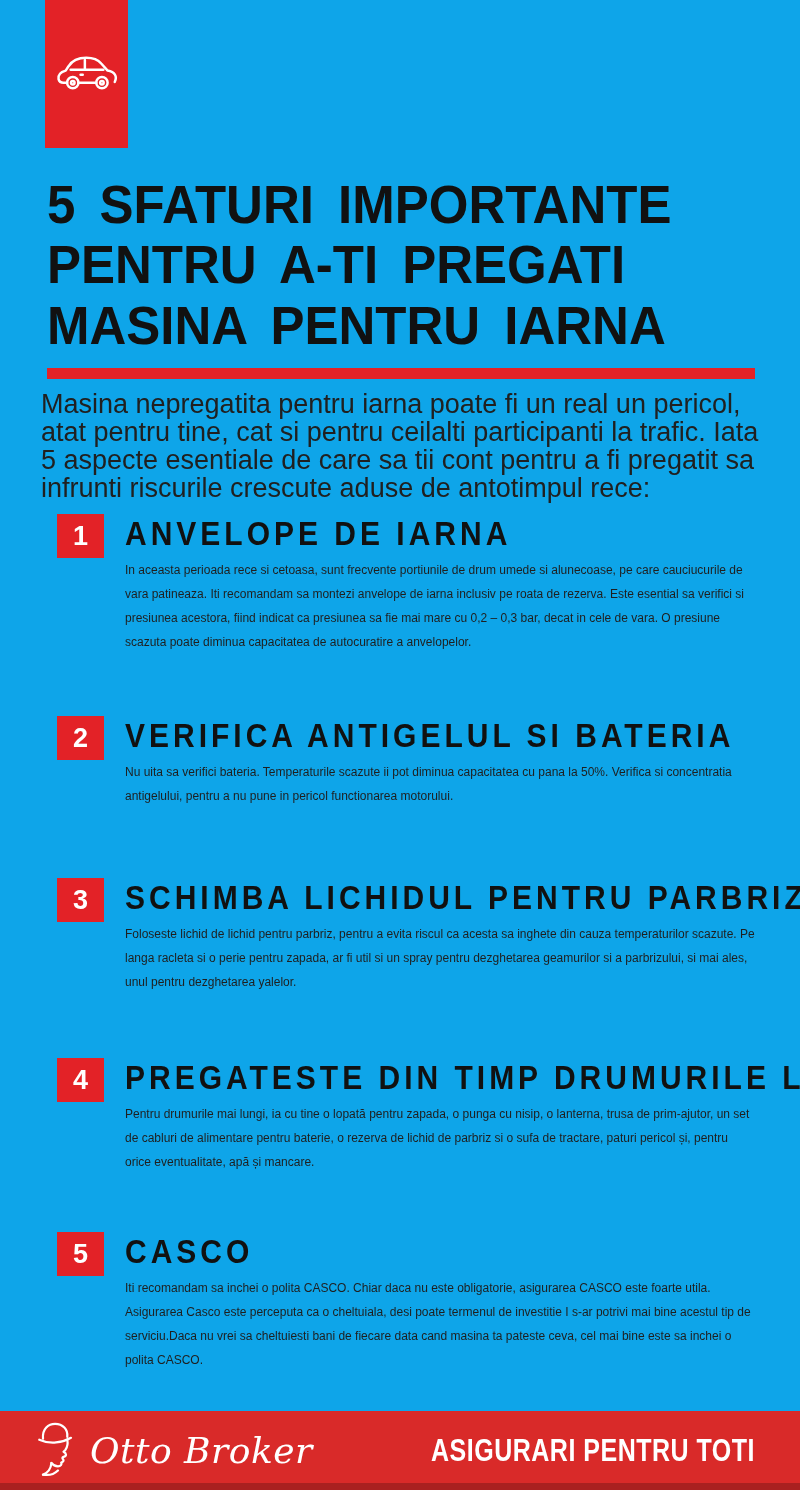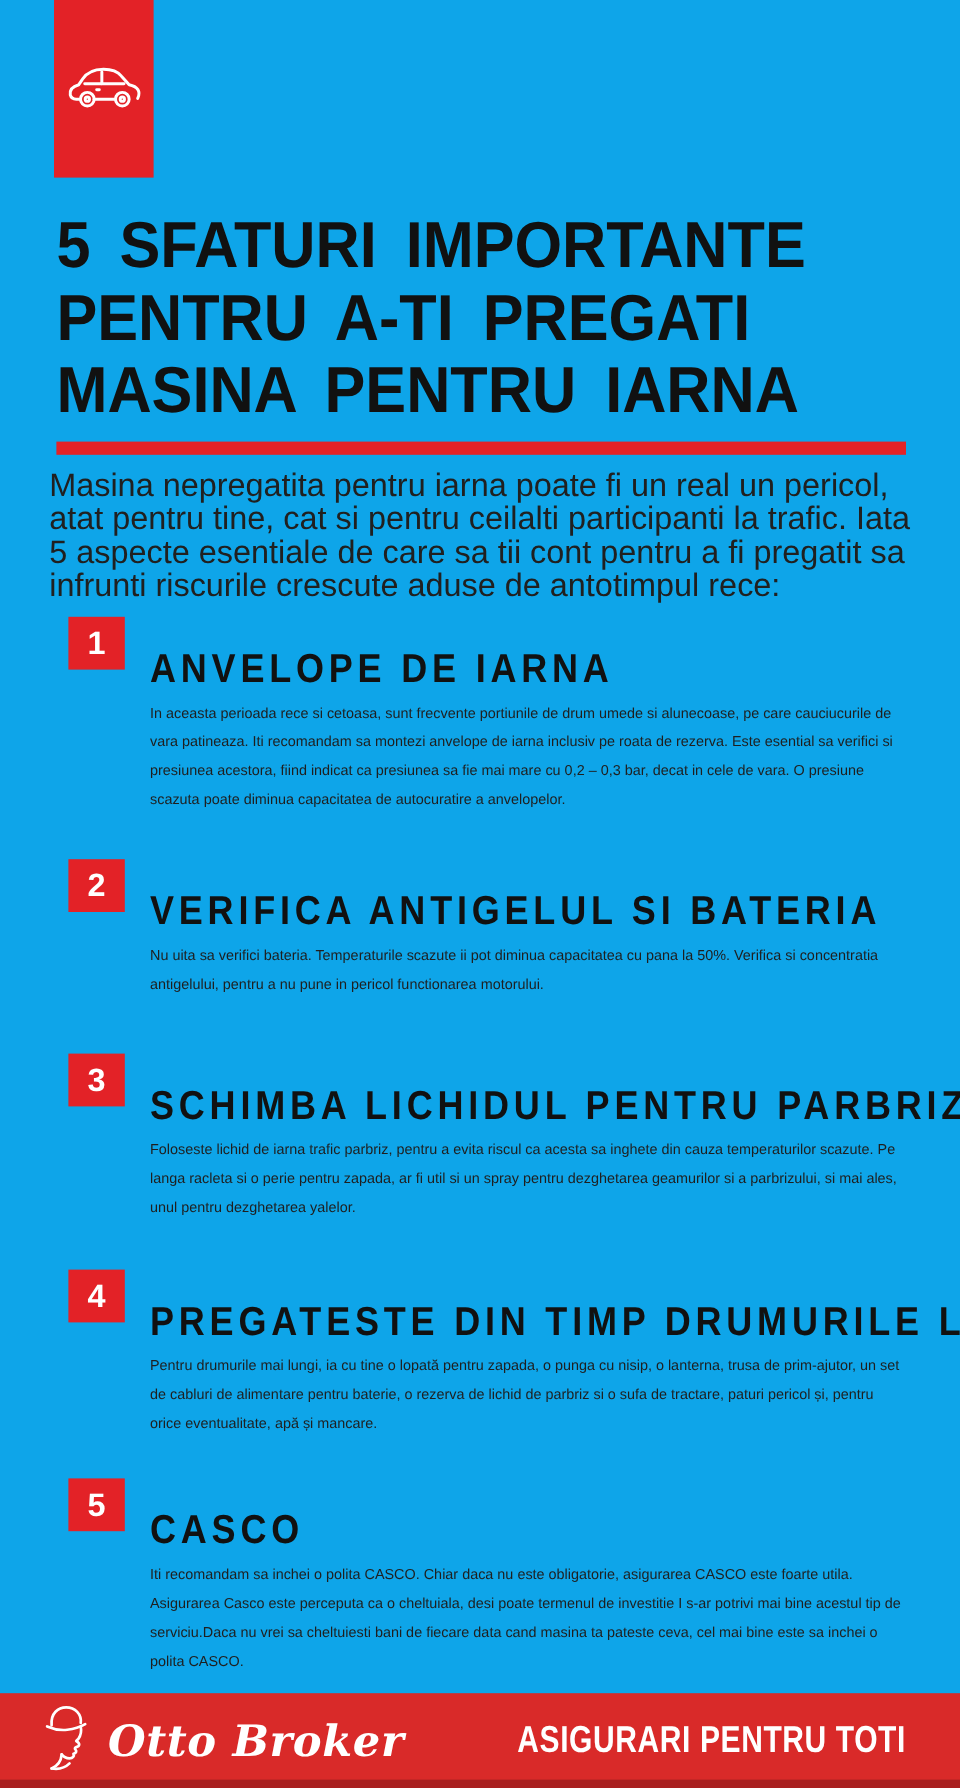--- a/index.html
+++ b/index.html
@@ -26,39 +26,39 @@
   .divider{position:absolute;left:47px;top:368px;width:708px;height:11px;background:var(--red);}
   .intro{
     position:absolute;left:41px;top:390px;width:722px;
     font-size:27px;line-height:28px;color:#202020;
   }
   .tip{position:absolute;left:57px;width:700px;display:flex;align-items:flex-start;}
   .tip-num{
     flex:0 0 47px;width:47px;height:44px;background:var(--red);color:#ffffff;
     font-weight:bold;font-size:27px;display:flex;align-items:center;justify-content:center;
   }
-  .tip-content{margin-left:21px;width:630px;margin-top:24px;}
+  .tip-content{margin-left:21px;width:630px;}
   .tip-title{
     font-size:30px;font-weight:bold;letter-spacing:4px;color:var(--ink);
     line-height:34px;margin-top:1px;white-space:nowrap;
     transform:scaleY(1.12);transform-origin:left top;
   }
   .tip-body{margin-top:9px;font-size:12px;line-height:24px;color:var(--body-ink);}
   .footer{
     position:absolute;left:0;top:1411px;width:800px;height:79px;background:var(--footer-red);
     display:flex;align-items:center;justify-content:space-between;
     padding:0 45px 0 35px;box-sizing:border-box;
   }
   .footer::after{
     content:"";position:absolute;left:0;right:0;bottom:0;height:7px;background:rgba(0,0,0,0.22);
   }
   .brand-wrap{display:flex;align-items:center;gap:11px;}
   .brand-wrap svg{width:44px;height:56px;}
   .brand{
-    color:#ffffff;font-family:"DejaVu Serif", serif;font-style:italic;font-weight:bold;
+    color:#ffffff;font-family:"DejaVu Serif", serif;font-style:italic;font-weight:normal;
     font-size:36px;letter-spacing:0.5px;
   }
   .tagline{
     color:#ffffff;font-weight:bold;font-size:25px;letter-spacing:0.5px;
     transform:scaleY(1.25);transform-origin:center;white-space:nowrap;
   }
 </style>
 </head>
 <body>
 
@@ -103,21 +103,21 @@
     <div class="tip-content">
       <div class="tip-title">VERIFICA ANTIGELUL SI BATERIA</div>
       <div class="tip-body">Nu uita sa verifici bateria. Temperaturile scazute ii pot diminua capacitatea cu pana la 50%.  Verifica si concentratia antigelului, pentru a nu pune in pericol functionarea motorului.</div>
     </div>
   </div>
 
   <div class="tip" style="top:878px;">
     <div class="tip-num">3</div>
     <div class="tip-content">
       <div class="tip-title">SCHIMBA LICHIDUL PENTRU PARBRIZ</div>
-      <div class="tip-body">Foloseste lichid de iarna trafic parbriz, pentru a evita riscul ca acesta sa inghete din cauza temperaturilor scazute.  Pe langa racleta si o perie pentru zapada, ar fi util si un spray pentru dezghetarea geamurilor si a parbrizului, si mai ales, unul pentru dezghetarea yalelor.</div>
+      <div class="tip-body">Foloseste lichid de lichid pentru parbriz, pentru a evita riscul ca acesta sa inghete din cauza temperaturilor scazute.  Pe langa racleta si o perie pentru zapada, ar fi util si un spray pentru dezghetarea geamurilor si a parbrizului, si mai ales, unul pentru dezghetarea yalelor.</div>
     </div>
   </div>
 
   <div class="tip" style="top:1058px;">
     <div class="tip-num">4</div>
     <div class="tip-content">
       <div class="tip-title">PREGATESTE DIN TIMP DRUMURILE LUNGI</div>
       <div class="tip-body">Pentru drumurile mai lungi, ia cu tine  o lopată pentru zapada, o punga cu nisip, o lanterna, trusa de prim-ajutor, un set de cabluri de alimentare pentru baterie, o rezerva de lichid de parbriz si o sufa de tractare, paturi pericol și, pentru orice eventualitate, apă și mancare.</div>
     </div>
   </div>

